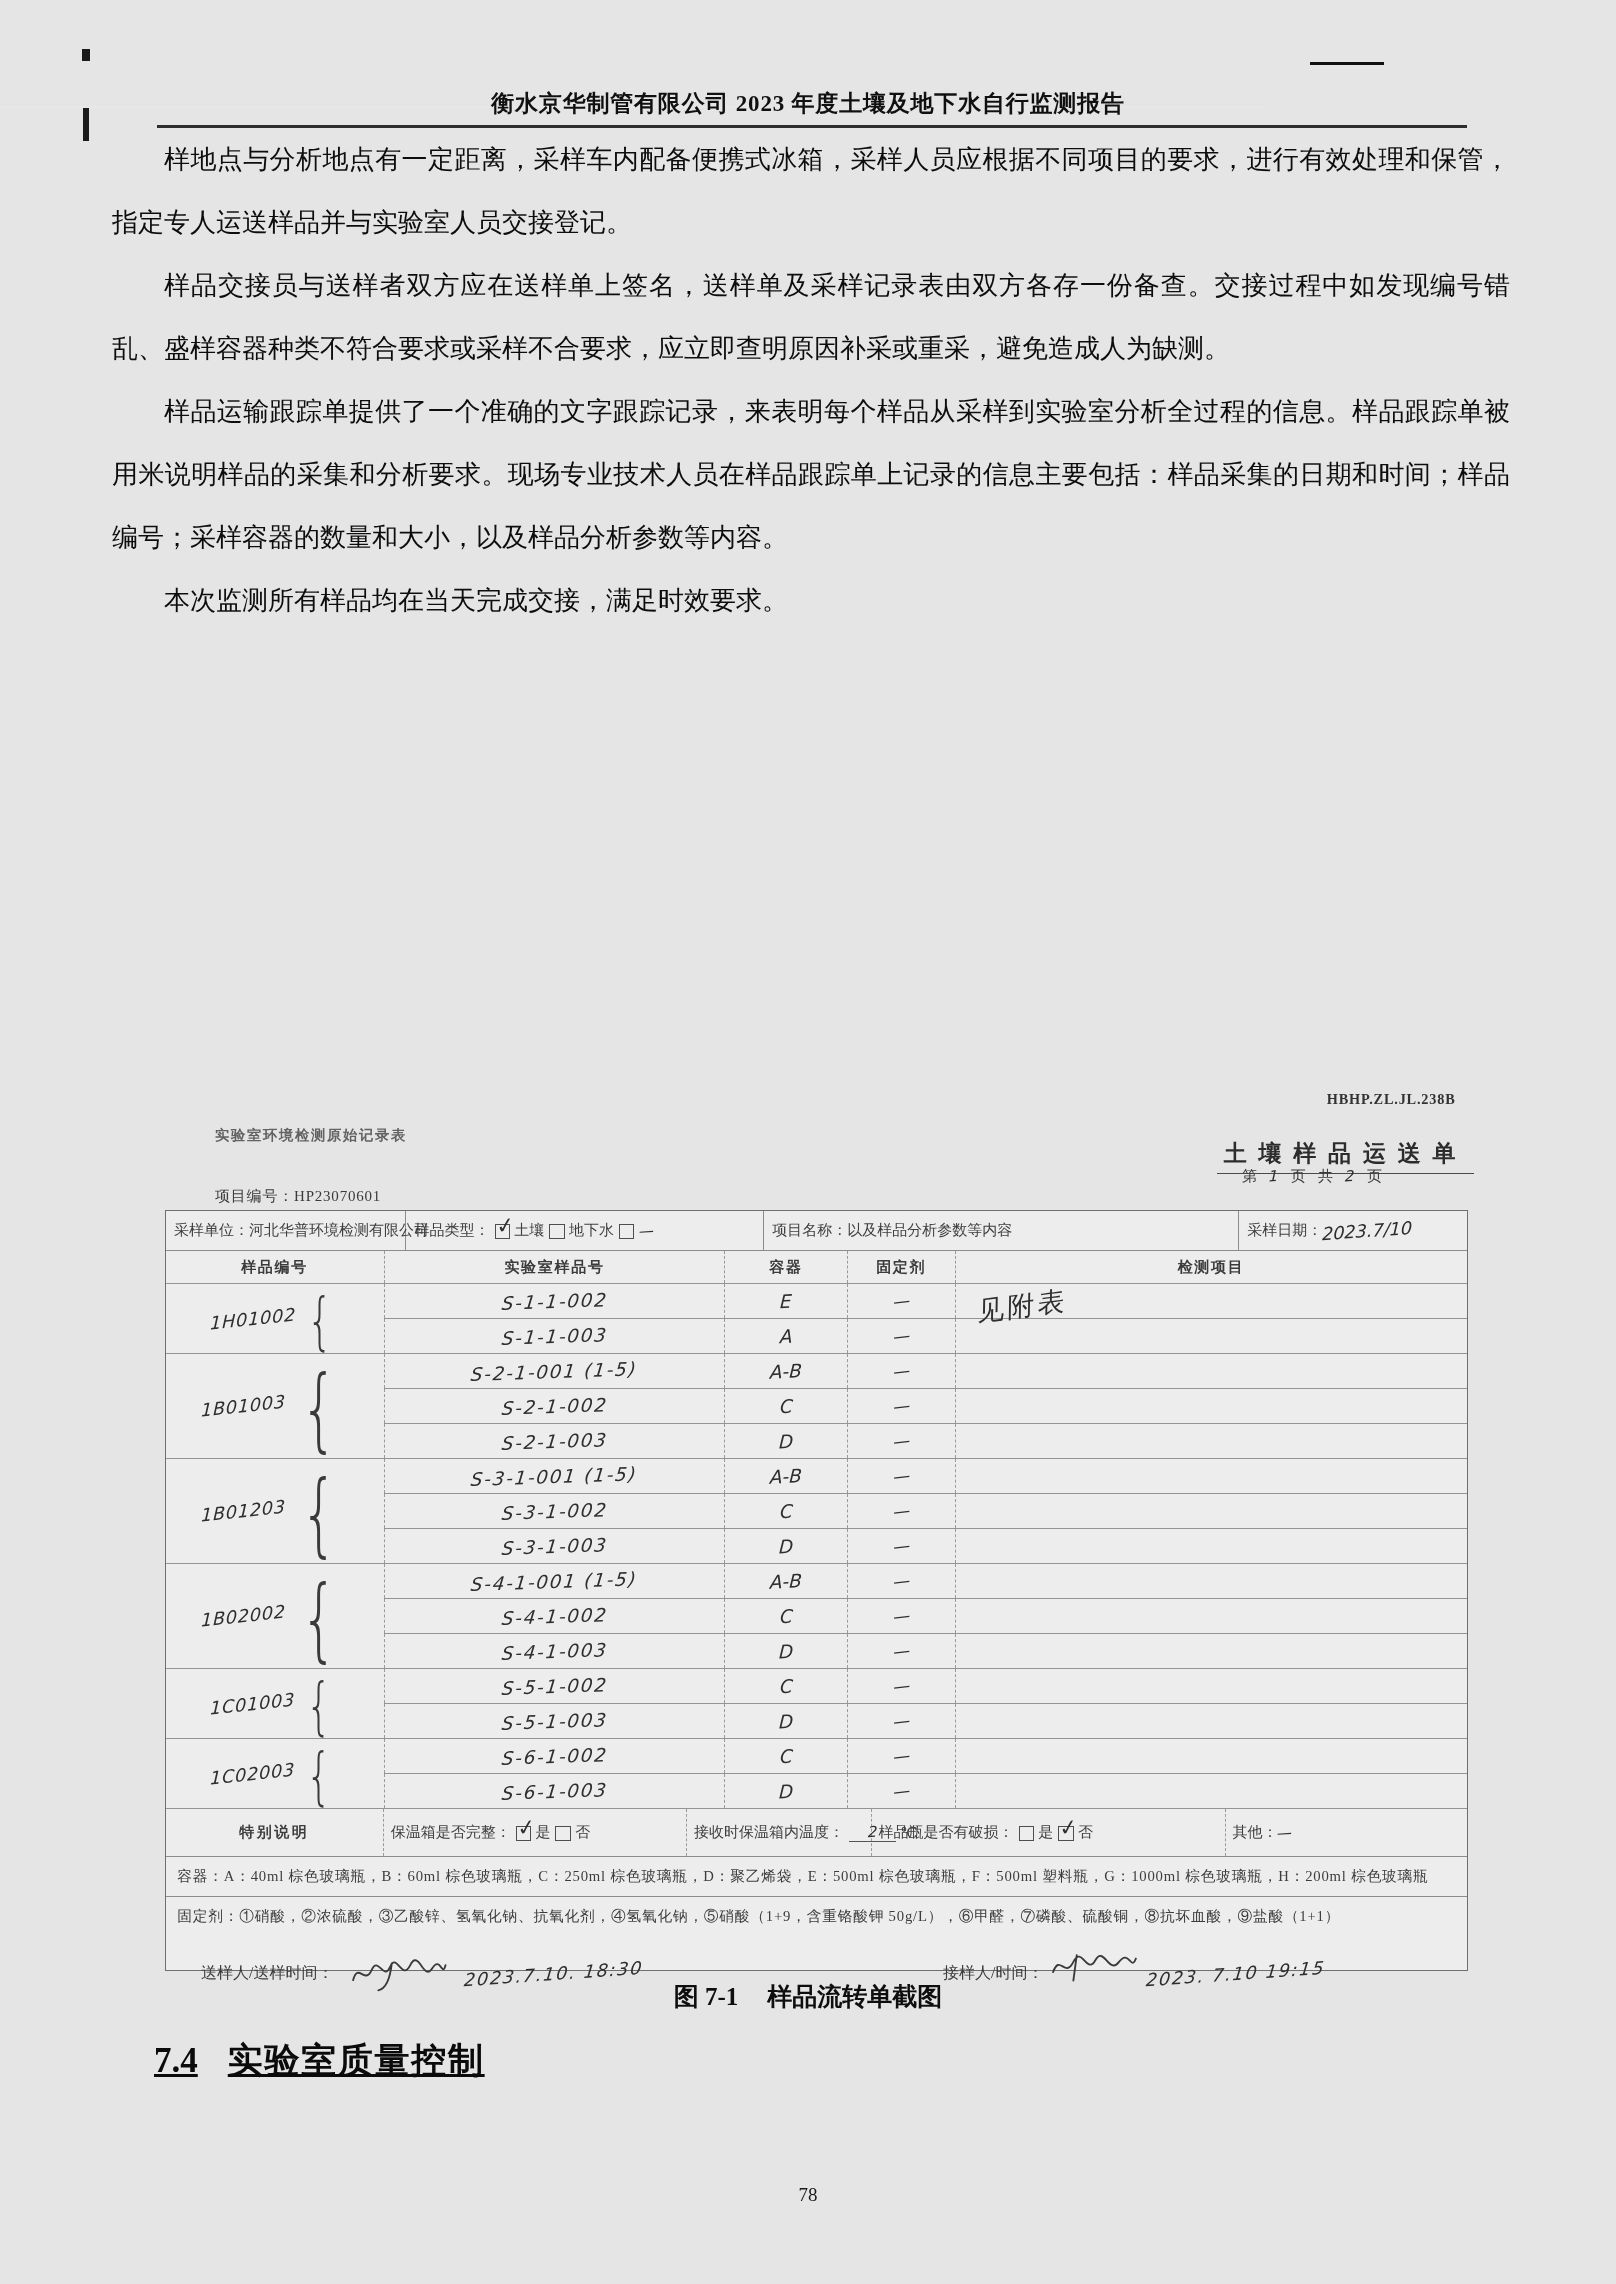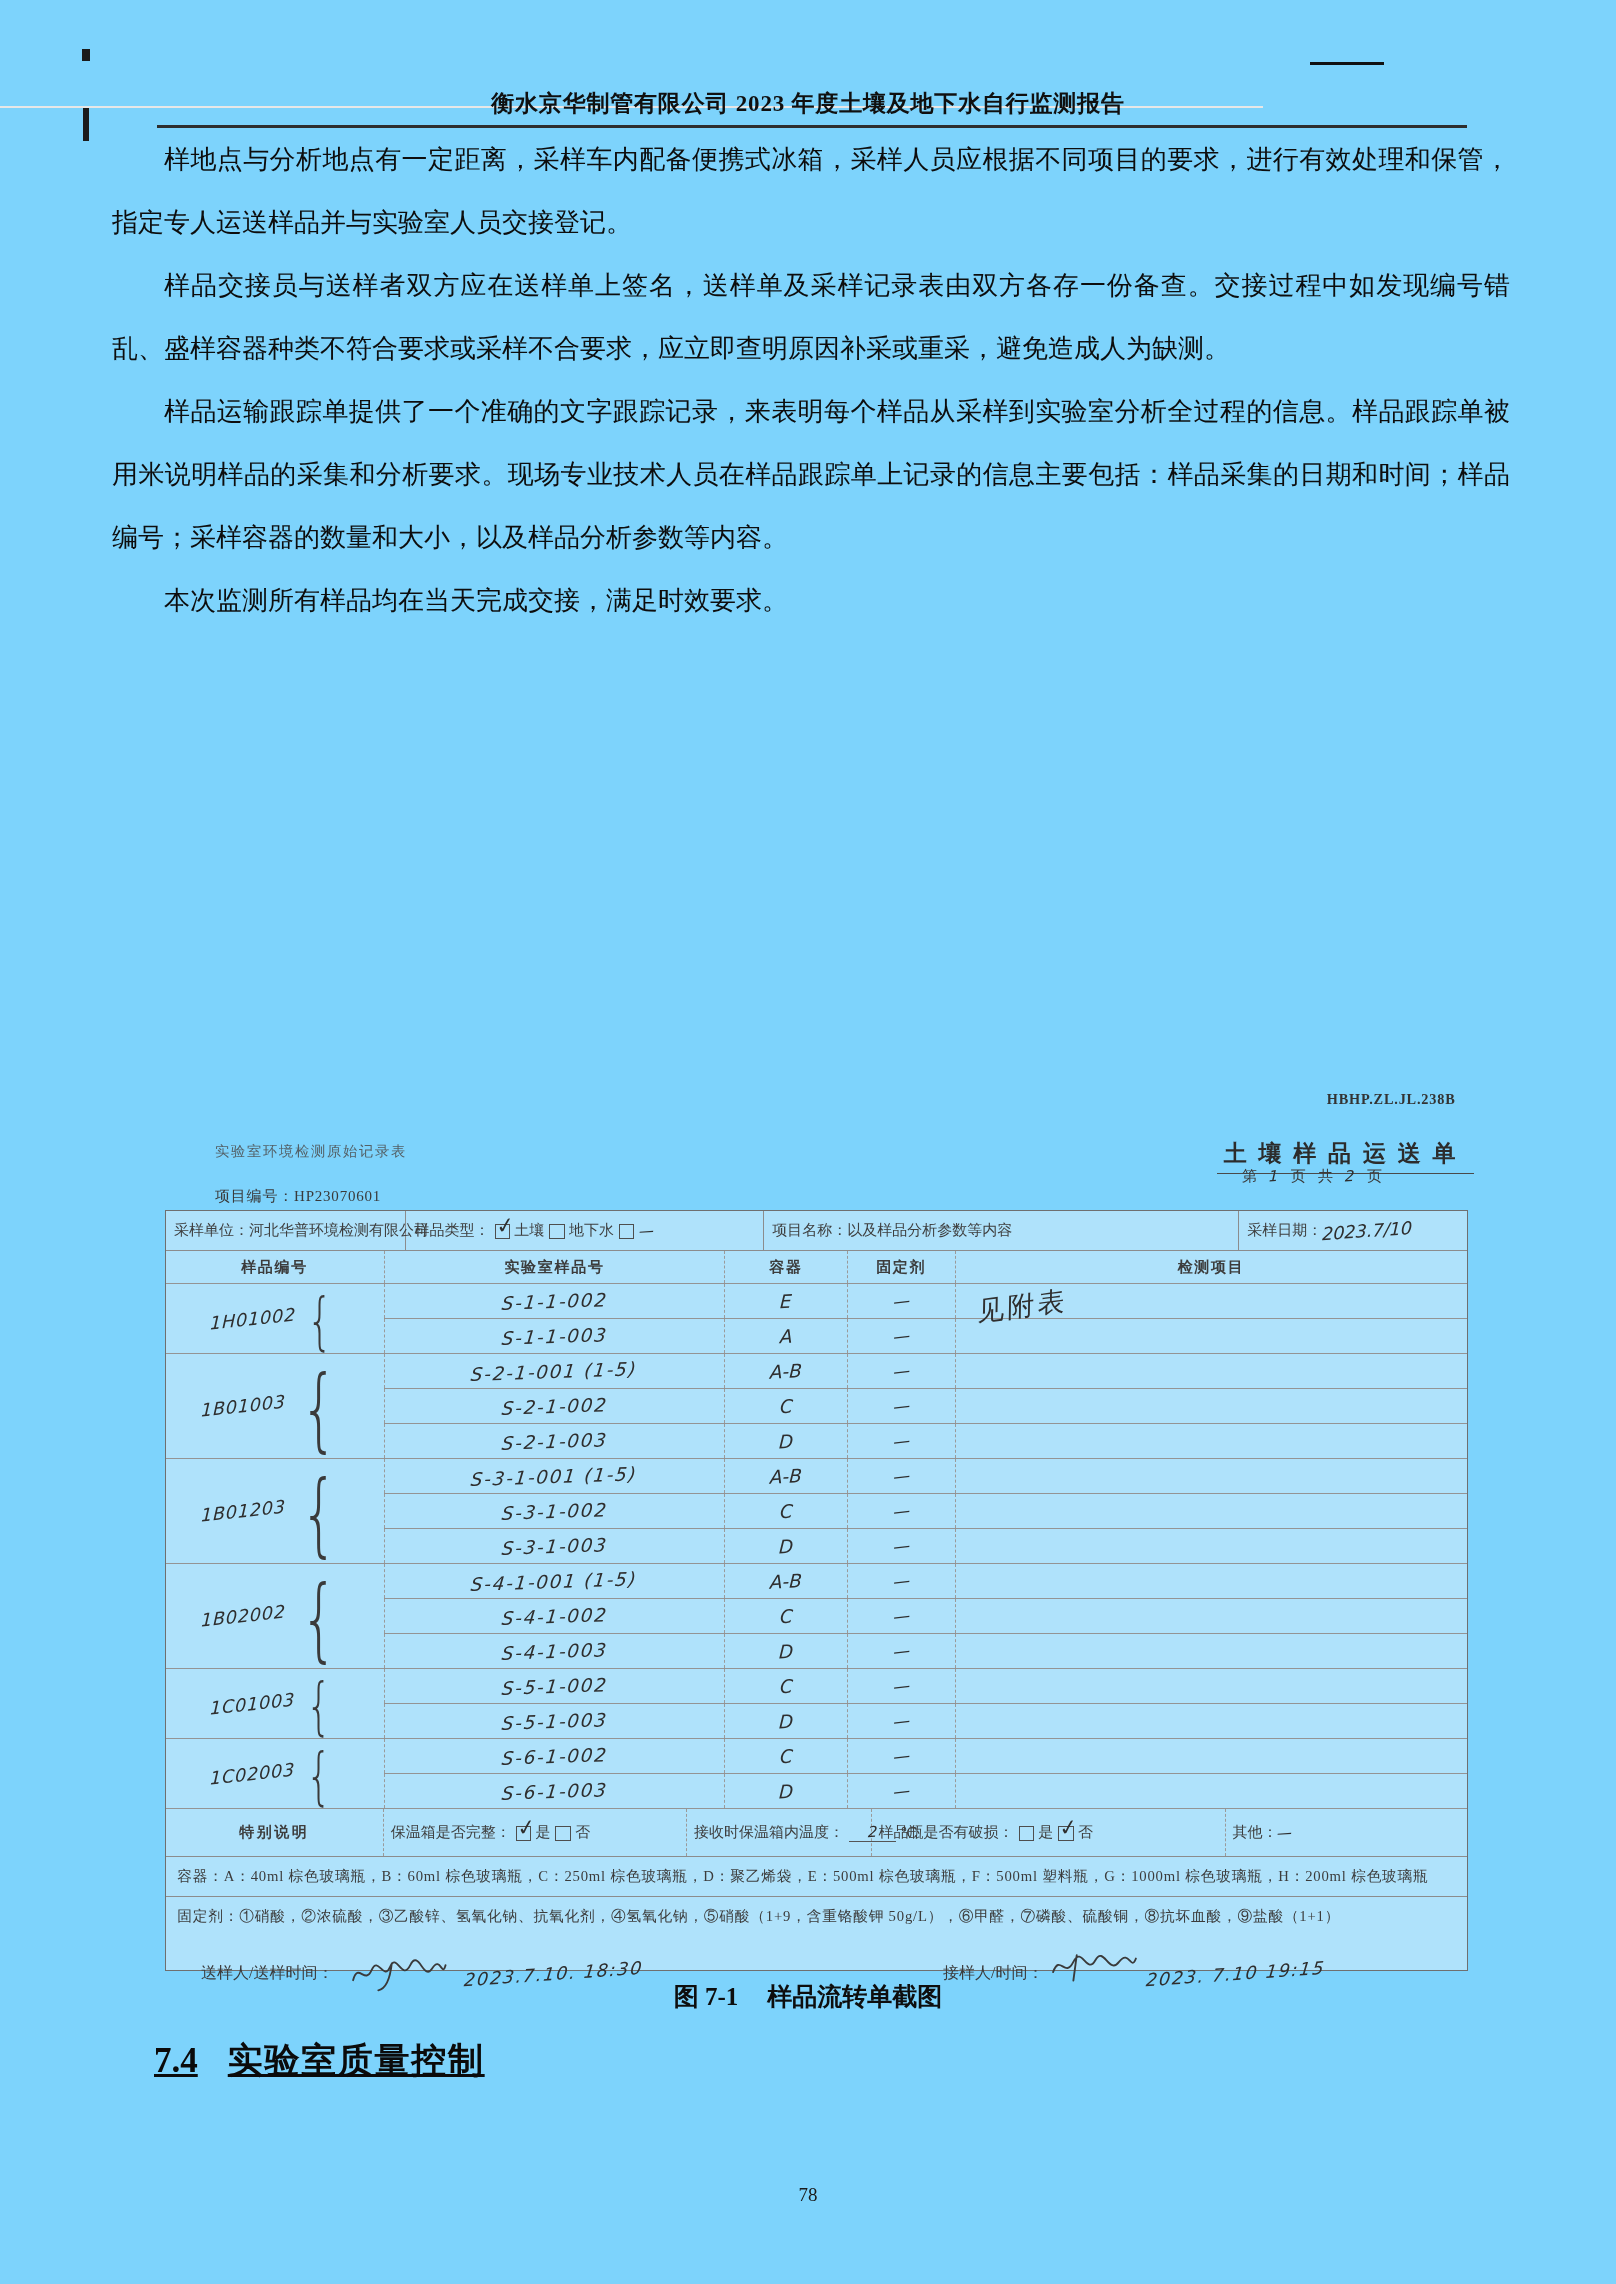--- a/index.html
+++ b/index.html
@@ -1,33 +1,33 @@
 <!DOCTYPE html>
 <html style="font-size:13.5px"><head>
 <meta charset="utf-8">
 <style>
   html,body{margin:0;padding:0;background:#ffffff;}
-  .page{position:relative;width:1616px;height:2284px;background:#7dd3fc;overflow:hidden;
+  .page{position:relative;width:1616px;height:2284px;background:#e5e5e5;overflow:hidden;
         font-family:"Liberation Serif","DejaVu Serif",serif;color:#111;}
   
   .artifact{position:absolute;background:#1b1b1b;}
   .faint-rule{position:absolute;left:0;top:106px;width:1263px;height:1.7px;background:#e7e7e7;}
   .tr-mark{position:absolute;left:1310px;top:62px;width:74px;height:3.4px;background:#111;}
   
   .doc-header{position:absolute;top:88px;left:0;width:100%;text-align:center;
               font-size:23px;font-weight:bold;letter-spacing:0.8px;color:#101010;}
   .header-rule{position:absolute;left:157px;top:125px;width:1310px;height:2.5px;background:#2e2e2e;}
   
   .body-text{position:absolute;left:112px;top:128px;width:1398px;font-size:26px;line-height:63px;
              text-align:justify;color:#0d0d0d;}
   .body-text p{margin:0;text-indent:2em;}
   
   .form{position:absolute;left:135px;top:1084px;width:1339px;height:934px;color:#3e3e3e;
         font-family:"Liberation Serif","DejaVu Serif",serif;}
-  .form .doc-label{position:absolute;left:80px;top:42px;font-size:14.3px;font-weight:400;color:#4c4c4c;letter-spacing:1.7px;opacity:.85;margin-top:16px;}
+  .form .doc-label{position:absolute;left:80px;top:42px;font-size:14.3px;font-weight:700;color:#4c4c4c;letter-spacing:1.7px;opacity:.85;}
   .form .form-title-wrap{position:absolute;left:0;top:54px;width:100%;text-align:right;}
   .form .form-title{display:inline-block;font-size:23px;font-weight:bold;letter-spacing:11.8px;color:#2c2c2c;
                     border-bottom:1.7px solid #4a4a4a;padding:0 6.7px 4.2px 6.7px;}
   .form .form-code{position:absolute;right:18.5px;top:6.7px;font-size:14.3px;font-weight:bold;color:#333;letter-spacing:0.8px;}
   .form .project-no{position:absolute;left:80px;top:103px;font-size:15px;color:#3a3a3a;letter-spacing:0.8px;}
   .form .page-line{position:absolute;left:1107px;top:83px;font-size:15px;letter-spacing:4.2px;color:#3a3a3a;}
   
   .hw{font-family:"DejaVu Sans",sans-serif;font-style:italic;color:#2e2e2e;display:inline-block;}
   .hw.rot{transform:rotate(-4deg) skewX(-6deg);}
   

